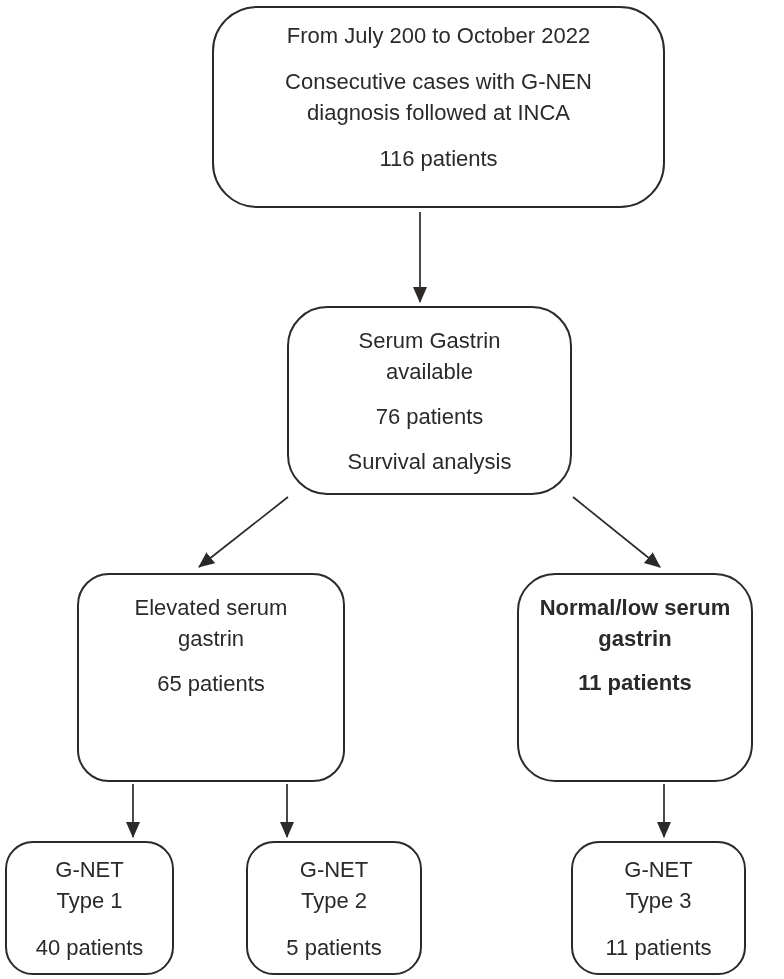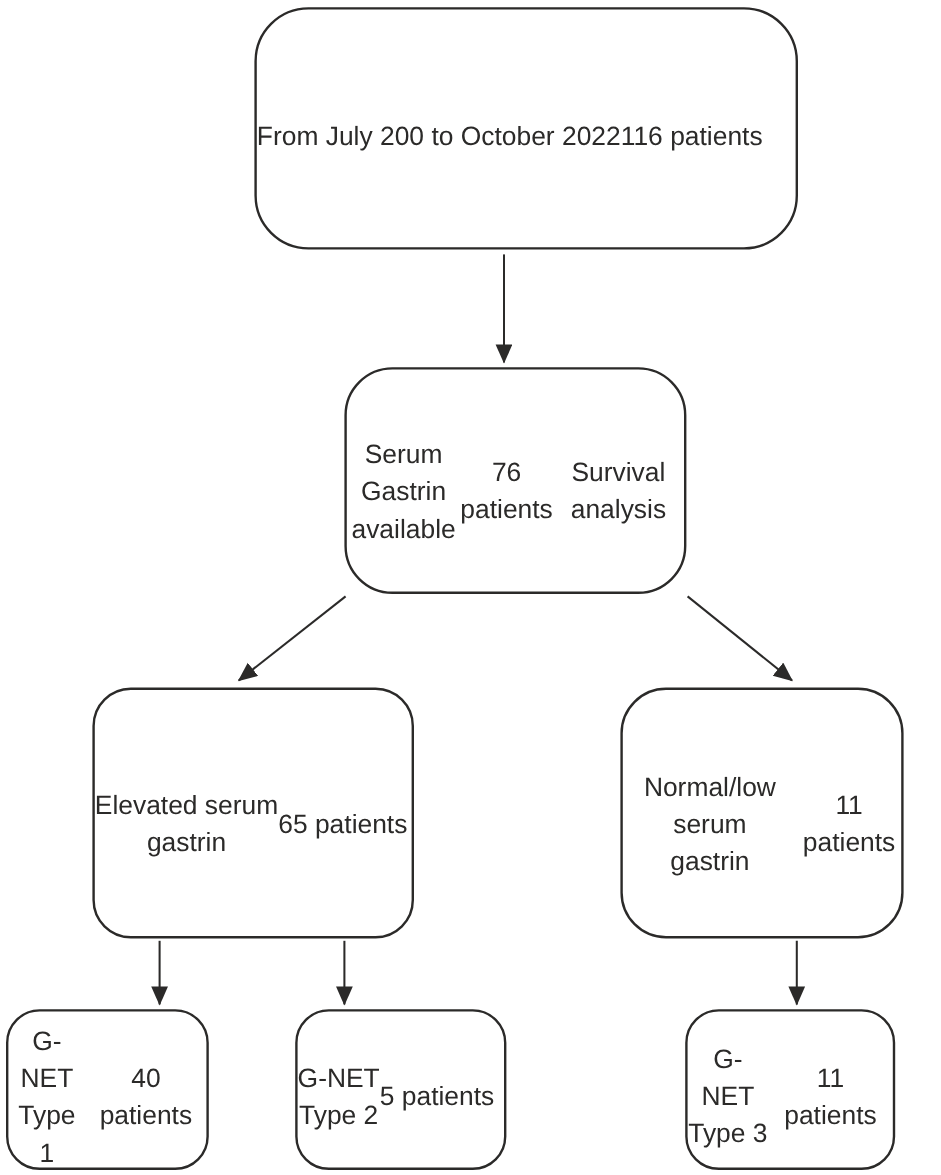--- a/index.html
+++ b/index.html
@@ -27,39 +27,40 @@
   .node {
     position: absolute;
     box-sizing: border-box;
     background: #ffffff;
     border: 2px solid #2b2a29;
     text-align: center;
     font-size: 22px;
     line-height: 31px;
     white-space: pre-line;
     display: flex;
+    flex-direction: column;
     align-items: center;
   }
   .node .para { margin: 0; }
 
   .n-recruitment {
     left: 212px; top: 6px; width: 453px; height: 202px;
     border-radius: 45px; padding-top: 12px; row-gap: 15px;
   }
   .n-serum {
     left: 287px; top: 306px; width: 285px; height: 189px;
     border-radius: 40px; padding-top: 17px; row-gap: 14px;
   }
   .n-elevated {
     left: 77px; top: 573px; width: 268px; height: 209px;
     border-radius: 32px; padding-top: 17px; row-gap: 14px;
   }
   .n-normal {
     left: 517px; top: 573px; width: 236px; height: 209px;
-    border-radius: 38px; padding-top: 17px; row-gap: 0;
+    border-radius: 38px; padding-top: 17px; row-gap: 13px; font-weight: bold;
   }
   .n-type1 {
     left: 5px; top: 841px; width: 169px; height: 134px;
     border-radius: 28px; padding-top: 11px; row-gap: 16px;
   }
   .n-type2 {
     left: 246px; top: 841px; width: 176px; height: 134px;
     border-radius: 28px; padding-top: 11px; row-gap: 16px;
   }
   .n-type3 {
@@ -81,20 +82,22 @@
     <line x1="420" y1="212" x2="420" y2="302" stroke="#2b2a29" stroke-width="1.7" marker-end="url(#ah)"></line>
     <line x1="288" y1="497" x2="199" y2="567" stroke="#2b2a29" stroke-width="1.7" marker-end="url(#ah)"></line>
     <line x1="573" y1="497" x2="660" y2="567" stroke="#2b2a29" stroke-width="1.7" marker-end="url(#ah)"></line>
     <line x1="133" y1="784" x2="133" y2="837" stroke="#2b2a29" stroke-width="1.7" marker-end="url(#ah)"></line>
     <line x1="287" y1="784" x2="287" y2="837" stroke="#2b2a29" stroke-width="1.7" marker-end="url(#ah)"></line>
     <line x1="664" y1="784" x2="664" y2="837" stroke="#2b2a29" stroke-width="1.7" marker-end="url(#ah)"></line>
   </svg>
 
   <div class="node n-recruitment">
     <div class="para">From July 200 to October 2022</div>
+    <div class="para">Consecutive cases with G-NEN
+diagnosis followed at INCA</div>
     <div class="para">116 patients</div>
   </div>
 
   <div class="node n-serum">
     <div class="para">Serum Gastrin
 available</div>
     <div class="para">76 patients</div>
     <div class="para">Survival analysis</div>
   </div>
 

